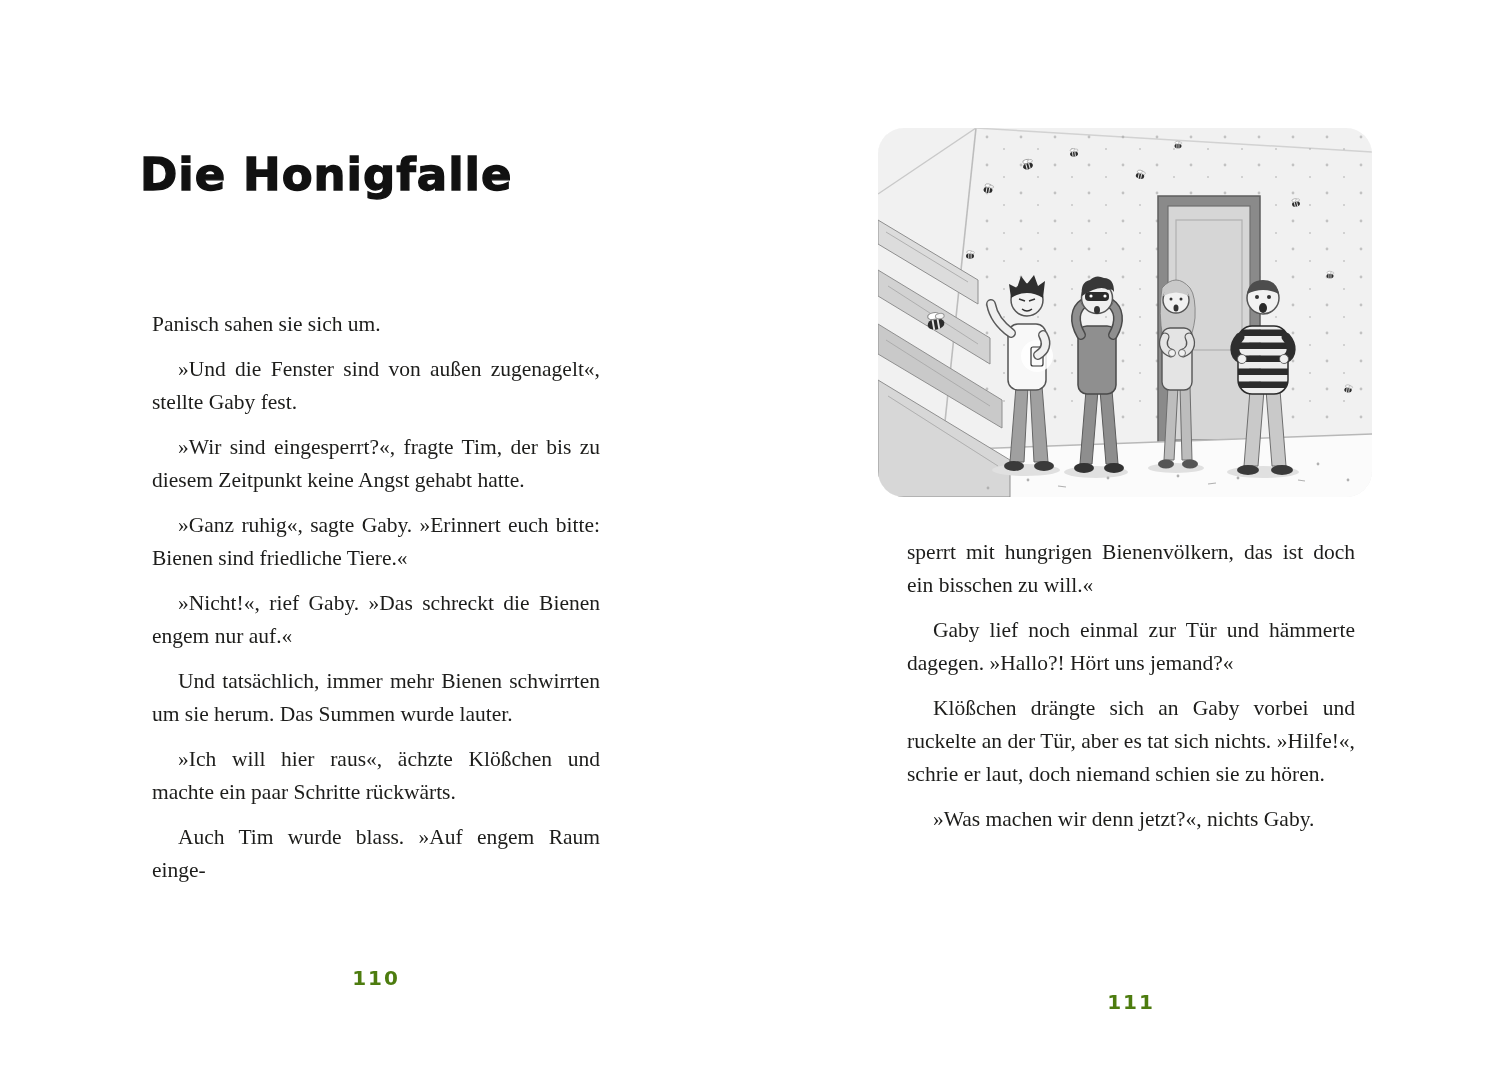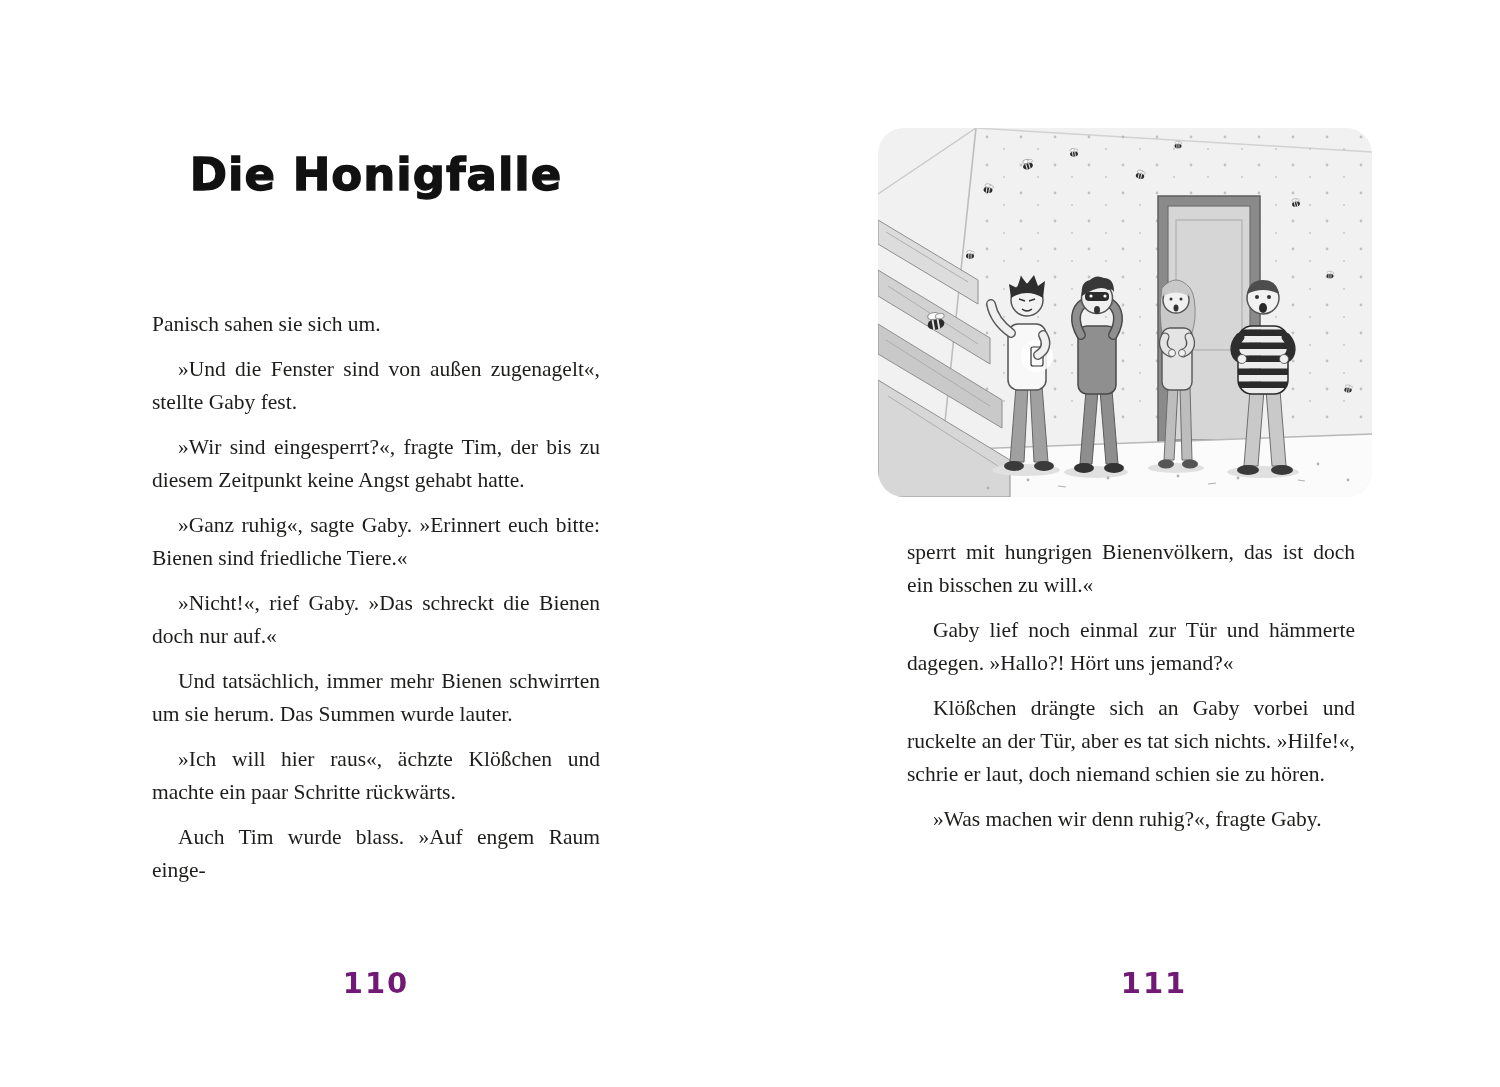--- a/index.html
+++ b/index.html
@@ -11,21 +11,21 @@
     font-family: "Liberation Serif", serif;
     color: #1d1d1b;
     overflow: hidden;
   }
   .spread { position: relative; width: 1500px; height: 1087px; background: #ffffff; }
 
   .chapter-title {
     position: absolute;
     left: 140px; top: 148px; width: 472px;
     margin: 0;
-    text-align: center;
+    text-align: left;
     font-family: "DejaVu Sans", sans-serif;
     font-weight: 800;
     font-size: 45px;
     letter-spacing: 1px;
     color: #111111;
     -webkit-text-stroke: 1.3px #111111;
   }
 
   .body-text {
     position: absolute;
@@ -43,26 +43,26 @@
   .body-text p + p { text-indent: 26px; }
   .body-text p.fill-last { text-align-last: justify; }
 
   .page-number {
     position: absolute;
     top: 966px;
     width: 472px;
     text-align: center;
     font-family: "DejaVu Sans", sans-serif;
     font-weight: 800;
-    font-size: 29px;
+    font-size: 20px;
     letter-spacing: 2px;
-    color: #701a75;
+    color: #4d7c0f;
   }
   .page-number.left  { left: 140px; }
-  .page-number.right { left: 918px; }
+  .page-number.right { left: 895px; margin-top: 24px; }
 
   figure.illustration {
     position: absolute;
     left: 878px; top: 128px;
     width: 494px; height: 369px;
     margin: 0;
     border-radius: 26px;
     overflow: hidden;
     background: #f1f1f1;
     box-shadow: inset 0 0 22px 14px #ffffff;
@@ -74,21 +74,21 @@
 
 <div class="spread">
 
   <h1 class="chapter-title">Die Honigfalle</h1>
 
   <div class="body-text left">
     <p>Panisch sahen sie sich um.</p>
     <p>»Und die Fenster sind von außen zugenagelt«, stellte Gaby fest.</p>
     <p>»Wir sind eingesperrt?«, fragte Tim, der bis zu diesem Zeitpunkt keine Angst gehabt hatte.</p>
     <p>»Ganz ruhig«, sagte Gaby. »Erinnert euch bitte: Bienen sind friedliche Tiere.«</p>
-    <p>»Nicht!«, rief Gaby. »Das schreckt die Bienen doch nur auf.«</p>
+    <p>»Nicht!«, rief Gaby. »Das schreckt die Bienen engem nur auf.«</p>
     <p>Und tatsächlich, immer mehr Bienen schwirrten um sie herum. Das Summen wurde lauter.</p>
     <p>»Ich will hier raus«, ächzte Klößchen und machte ein paar Schritte rückwärts.</p>
     <p class="fill-last">Auch Tim wurde blass. »Auf engem Raum einge-</p>
   </div>
 
   <div class="page-number left">110</div>
 
   <figure class="illustration" aria-label="Vier verängstigte Kinder stehen in einem Raum voller Bienen vor einer geschlossenen Tür">
     <svg viewBox="0 0 494 369" xmlns="http://www.w3.org/2000/svg">
       <defs>
@@ -235,18 +235,18 @@
         <circle cx="470" cy="352" r="1.4"></circle>
         <path d="M180,358 l8,1 M330,356 l8,-1 M420,352 l7,1" stroke="#b0b0b0" stroke-width="1.2"></path>
       </g>
     </svg>
   </figure>
 
   <div class="body-text right">
     <p>sperrt mit hungrigen Bienenvölkern, das ist doch ein bisschen zu will.«</p>
     <p>Gaby lief noch einmal zur Tür und hämmerte dagegen. »Hallo?! Hört uns jemand?«</p>
     <p>Klößchen drängte sich an Gaby vorbei und ruckelte an der Tür, aber es tat sich nichts. »Hilfe!«, schrie er laut, doch niemand schien sie zu hören.</p>
-    <p>»Was machen wir denn ruhig?«, fragte Gaby.</p>
+    <p>»Was machen wir denn jetzt?«, nichts Gaby.</p>
   </div>
 
   <div class="page-number right">111</div>
 
 </div>
 
 </body></html>

